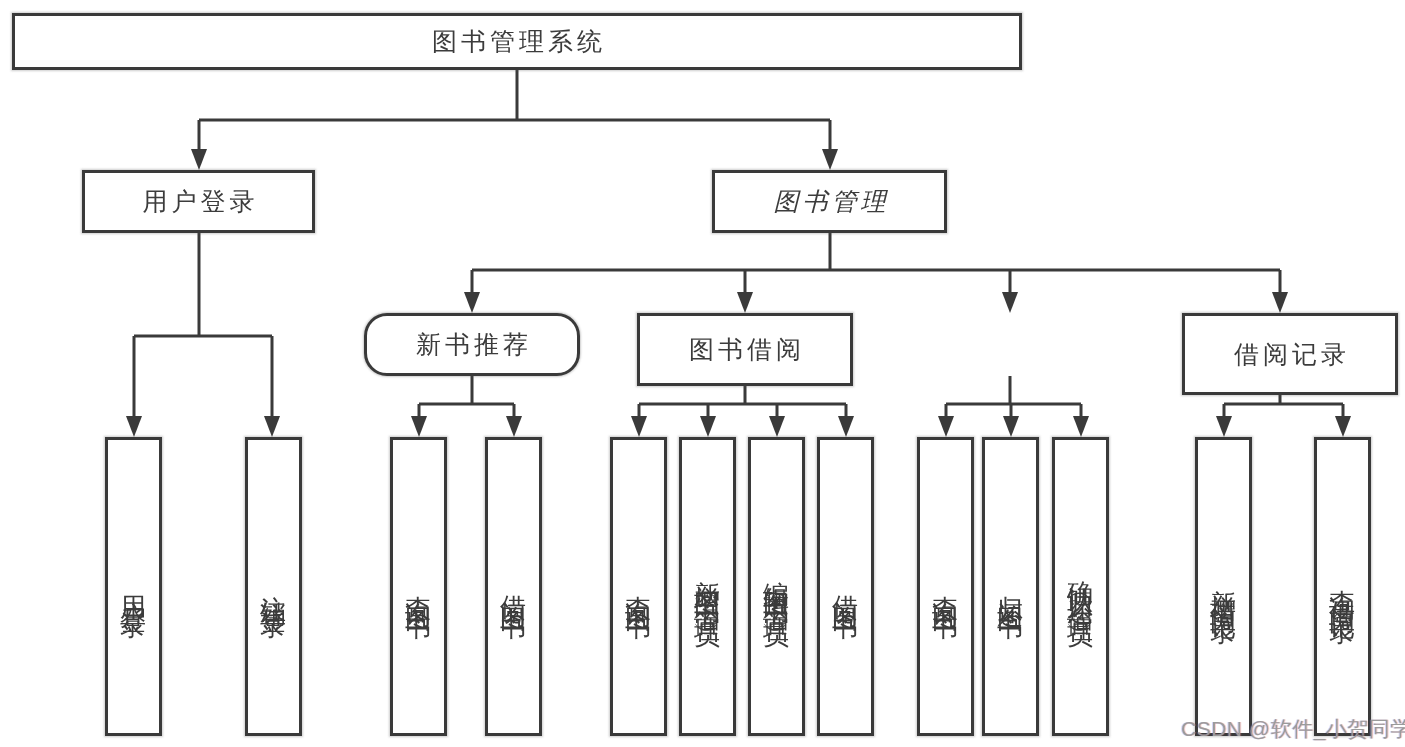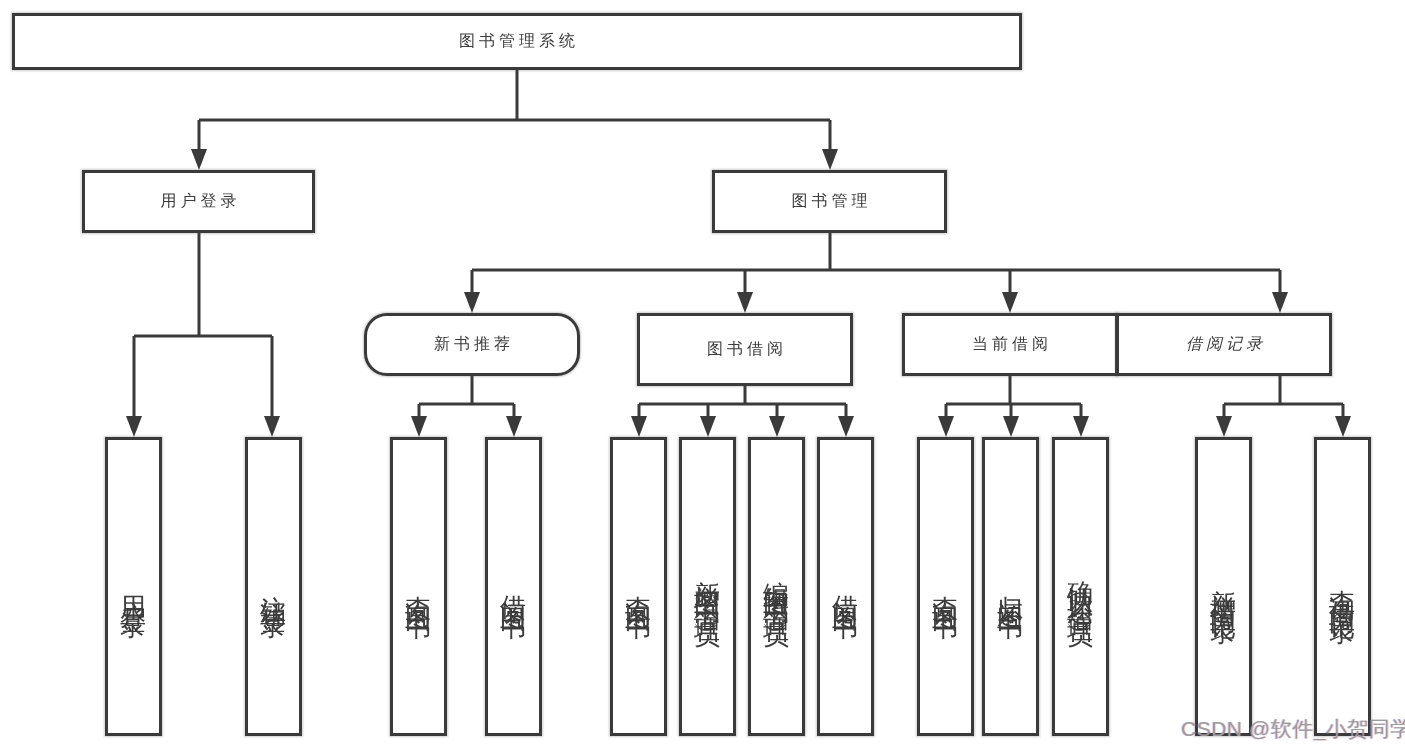--- a/index.html
+++ b/index.html
@@ -27,21 +27,21 @@
     box-sizing: border-box;
     border: 3px solid #3a3a3a;
     background: #ffffff;
     color: #3c3c3c;
     display: flex;
     align-items: center;
     justify-content: center;
     box-shadow: 0 0 2px 1px rgba(90,90,90,0.30);
   }
   .node.h span {
-    font-size: 16px;
+    font-size: 25px;
     letter-spacing: 4px;
     white-space: nowrap;
     text-indent: 4px;
   }
   .node.v span {
     writing-mode: vertical-rl;
     text-orientation: mixed;
     font-size: 26px;
     line-height: 1;
     letter-spacing: 6px;
@@ -103,34 +103,31 @@
     </g>
   </svg>
 
   <div class="node h" style="left:12px; top:13px; width:1010px; height:57px;">
     <span>图书管理系统</span>
   </div>
 
   <div class="node h" style="left:82px; top:170px; width:233px; height:63px;">
     <span>用户登录</span>
   </div>
-  <div class="node h" style="left:712px; top:170px; width:235px; height:63px;">
+  <div class="node h" style="left:712px; top:170px; width:235px; height:63px;font-style:italic;">
     <span>图书管理</span>
   </div>
 
   <div class="node h" style="left:364px; top:313px; width:216px; height:63px;border-radius:23px;">
     <span>新书推荐</span>
   </div>
   <div class="node h" style="left:637px; top:313px; width:216px; height:73px;">
     <span>图书借阅</span>
   </div>
-  <div class="node h" style="left:902px; top:313px; width:216px; height:63px;">
-    <span>当前借阅</span>
-  </div>
-  <div class="node h" style="left:1116px; top:313px; width:216px; height:63px;font-style:italic;">
+  <div class="node h" style="left:1182px; top:313px; width:216px; height:82px;">
     <span>借阅记录</span>
   </div>
 
   <div class="node v" style="left:105px; top:437px; width:57px; height:299px;">
     <span>用户登录</span>
   </div>
   <div class="node v" style="left:245px; top:437px; width:57px; height:299px;">
     <span>注销登录</span>
   </div>
 

